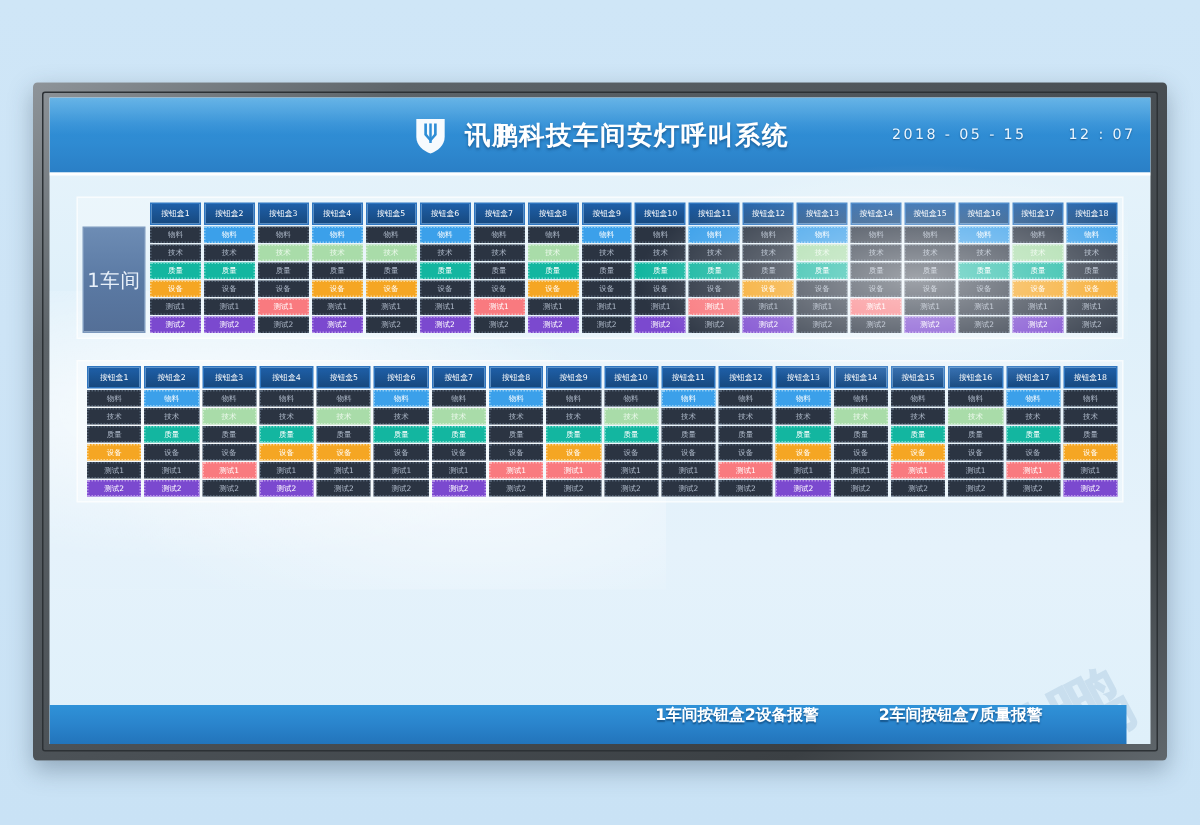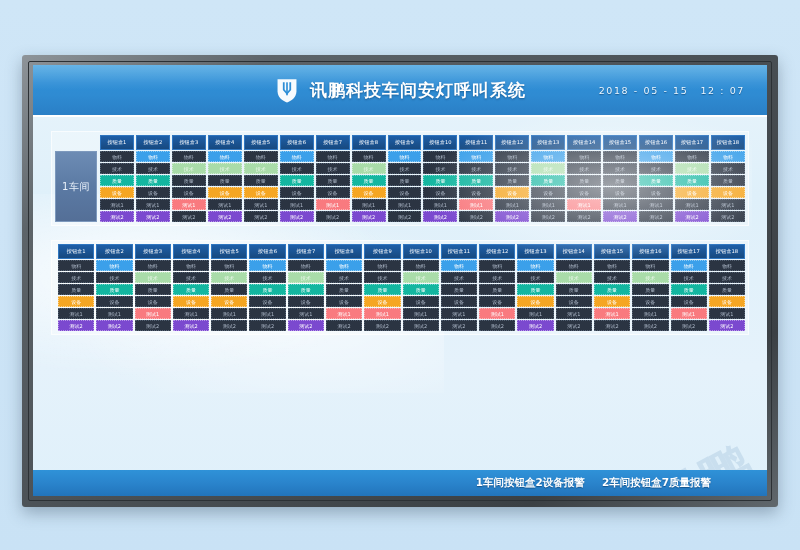--- a/index.html
+++ b/index.html
@@ -61,42 +61,42 @@
   #header:before{
     content:"";position:absolute;left:0;right:0;top:0;height:50%;
     background:linear-gradient(180deg,rgba(255,255,255,.22),rgba(255,255,255,0));
   }
   #logo{width:26px;height:26px;margin-right:10px;position:relative;z-index:2;}
   #title{
     font-size:17px;color:#fff;font-weight:bold;letter-spacing:1px;
     text-shadow:0 1px 2px rgba(0,40,80,.45);position:relative;z-index:2;
   }
   #clock{
-    position:absolute;right:22px;top:50%;transform:translateY(-50%);
-    display:flex;align-items:center;gap:12px;z-index:2;
+    position:absolute;right:10px;top:50%;transform:translateY(-50%);
+    display:flex;align-items:center;gap:28px;z-index:2;
   }
   #clock span{
     font-size:9.5px;color:#eaf6ff;letter-spacing:1.6px;
     text-shadow:0 1px 1px rgba(0,40,80,.5);white-space:nowrap;
   }
   
   #body-area{position:relative;padding:14px 18px 0 18px;}
   .workshop{
     display:flex;align-items:stretch;
     background:rgba(255,255,255,.30);
     border:1px solid rgba(255,255,255,.65);
     padding:3px;
     margin-bottom:14px;
   }
   .ws-label{
     width:42px;flex:0 0 42px;
     background:linear-gradient(180deg,#6d8cb4 0%,#5b7aa4 50%,#546f97 100%);
     border:1px solid #7d99bd;
     display:flex;align-items:center;justify-content:center;
-    color:#e9f1fa;font-size:10px;letter-spacing:.5px;
+    color:#e9f1fa;font-size:13px;letter-spacing:.5px;
     writing-mode:horizontal-tb;
     margin-top:16px;
   }
   .cols{display:flex;flex:1;gap:2px;margin-left:3px;}
   .col{flex:1 1 0;min-width:0;display:flex;flex-direction:column;gap:1px;}
   .col-head{
     background:linear-gradient(180deg,#1e5fa8 0%,#17497f 100%);
     border:1px solid #2f76c0;
     color:#ffffff;font-size:5.2px;text-align:center;
     padding:3px 0 3px 0;letter-spacing:0;white-space:nowrap;overflow:hidden;
@@ -111,23 +111,23 @@
   }
   .cell-off{background:#2b3442;color:#aeb9c9;border-color:rgba(150,170,195,.38);}
   .cell-material{background:#3ba0ea;color:#ffffff;border-color:#8dcbf5;}
   .cell-tech{background:#a9dca9;color:#edf9ed;border-color:#cfeccf;}
   .cell-quality{background:#13b6a0;color:#ffffff;border-color:#74d9cc;}
   .cell-equip{background:#f5a623;color:#ffffff;border-color:#fbd38d;}
   .cell-t1{background:#f97a7f;color:#ffffff;border-color:#fcb4b7;}
   .cell-t2{background:#7b49cf;color:#ffffff;border-color:#b694e8;}
   
   #footer{
-    position:absolute;left:0;right:0;bottom:0;height:26px;
+    position:absolute;left:0;right:16px;bottom:0;height:26px;
     background:linear-gradient(180deg,#2f92d8 0%,#2a84cc 50%,#2274bb 100%);
-    display:flex;align-items:center;justify-content:flex-end;gap:17px;
+    display:flex;justify-content:flex-end;gap:40px;
     padding-right:56px;
   }
   #footer .alarm{
     font-size:10.5px;color:#ffffff;font-weight:bold;white-space:nowrap;
     text-shadow:0 1px 1px rgba(0,40,80,.5);
   }
 </style>
 </head>
 <body>
 

